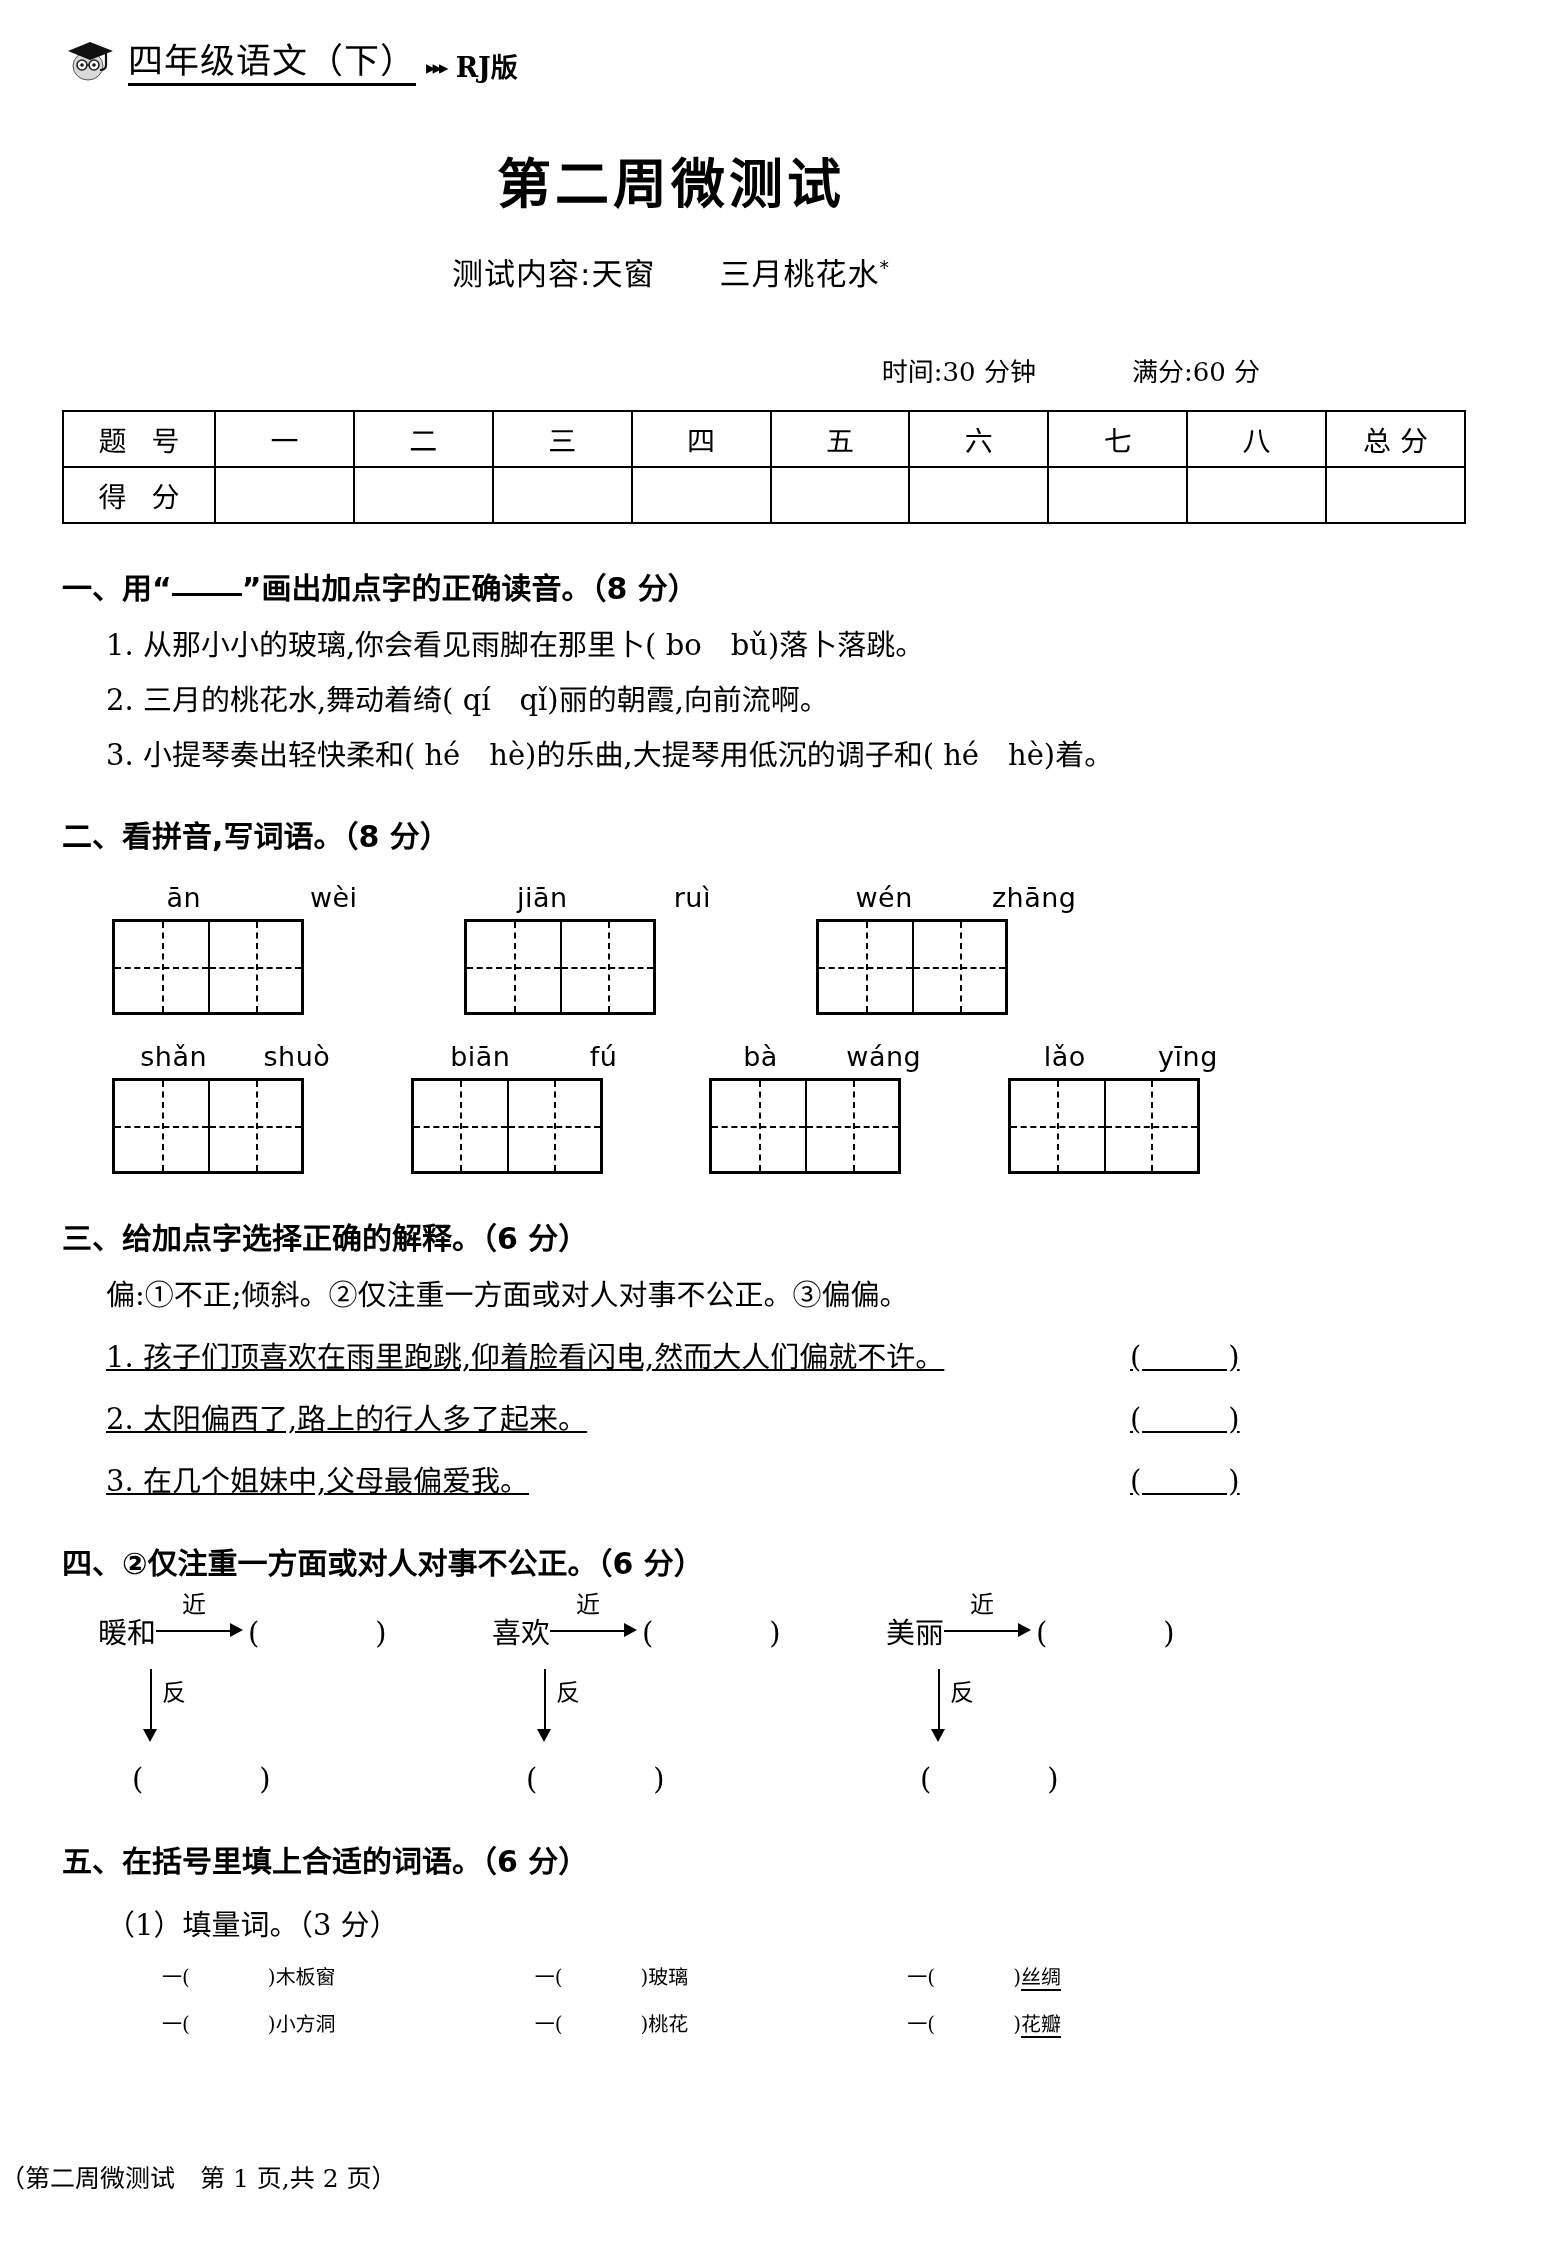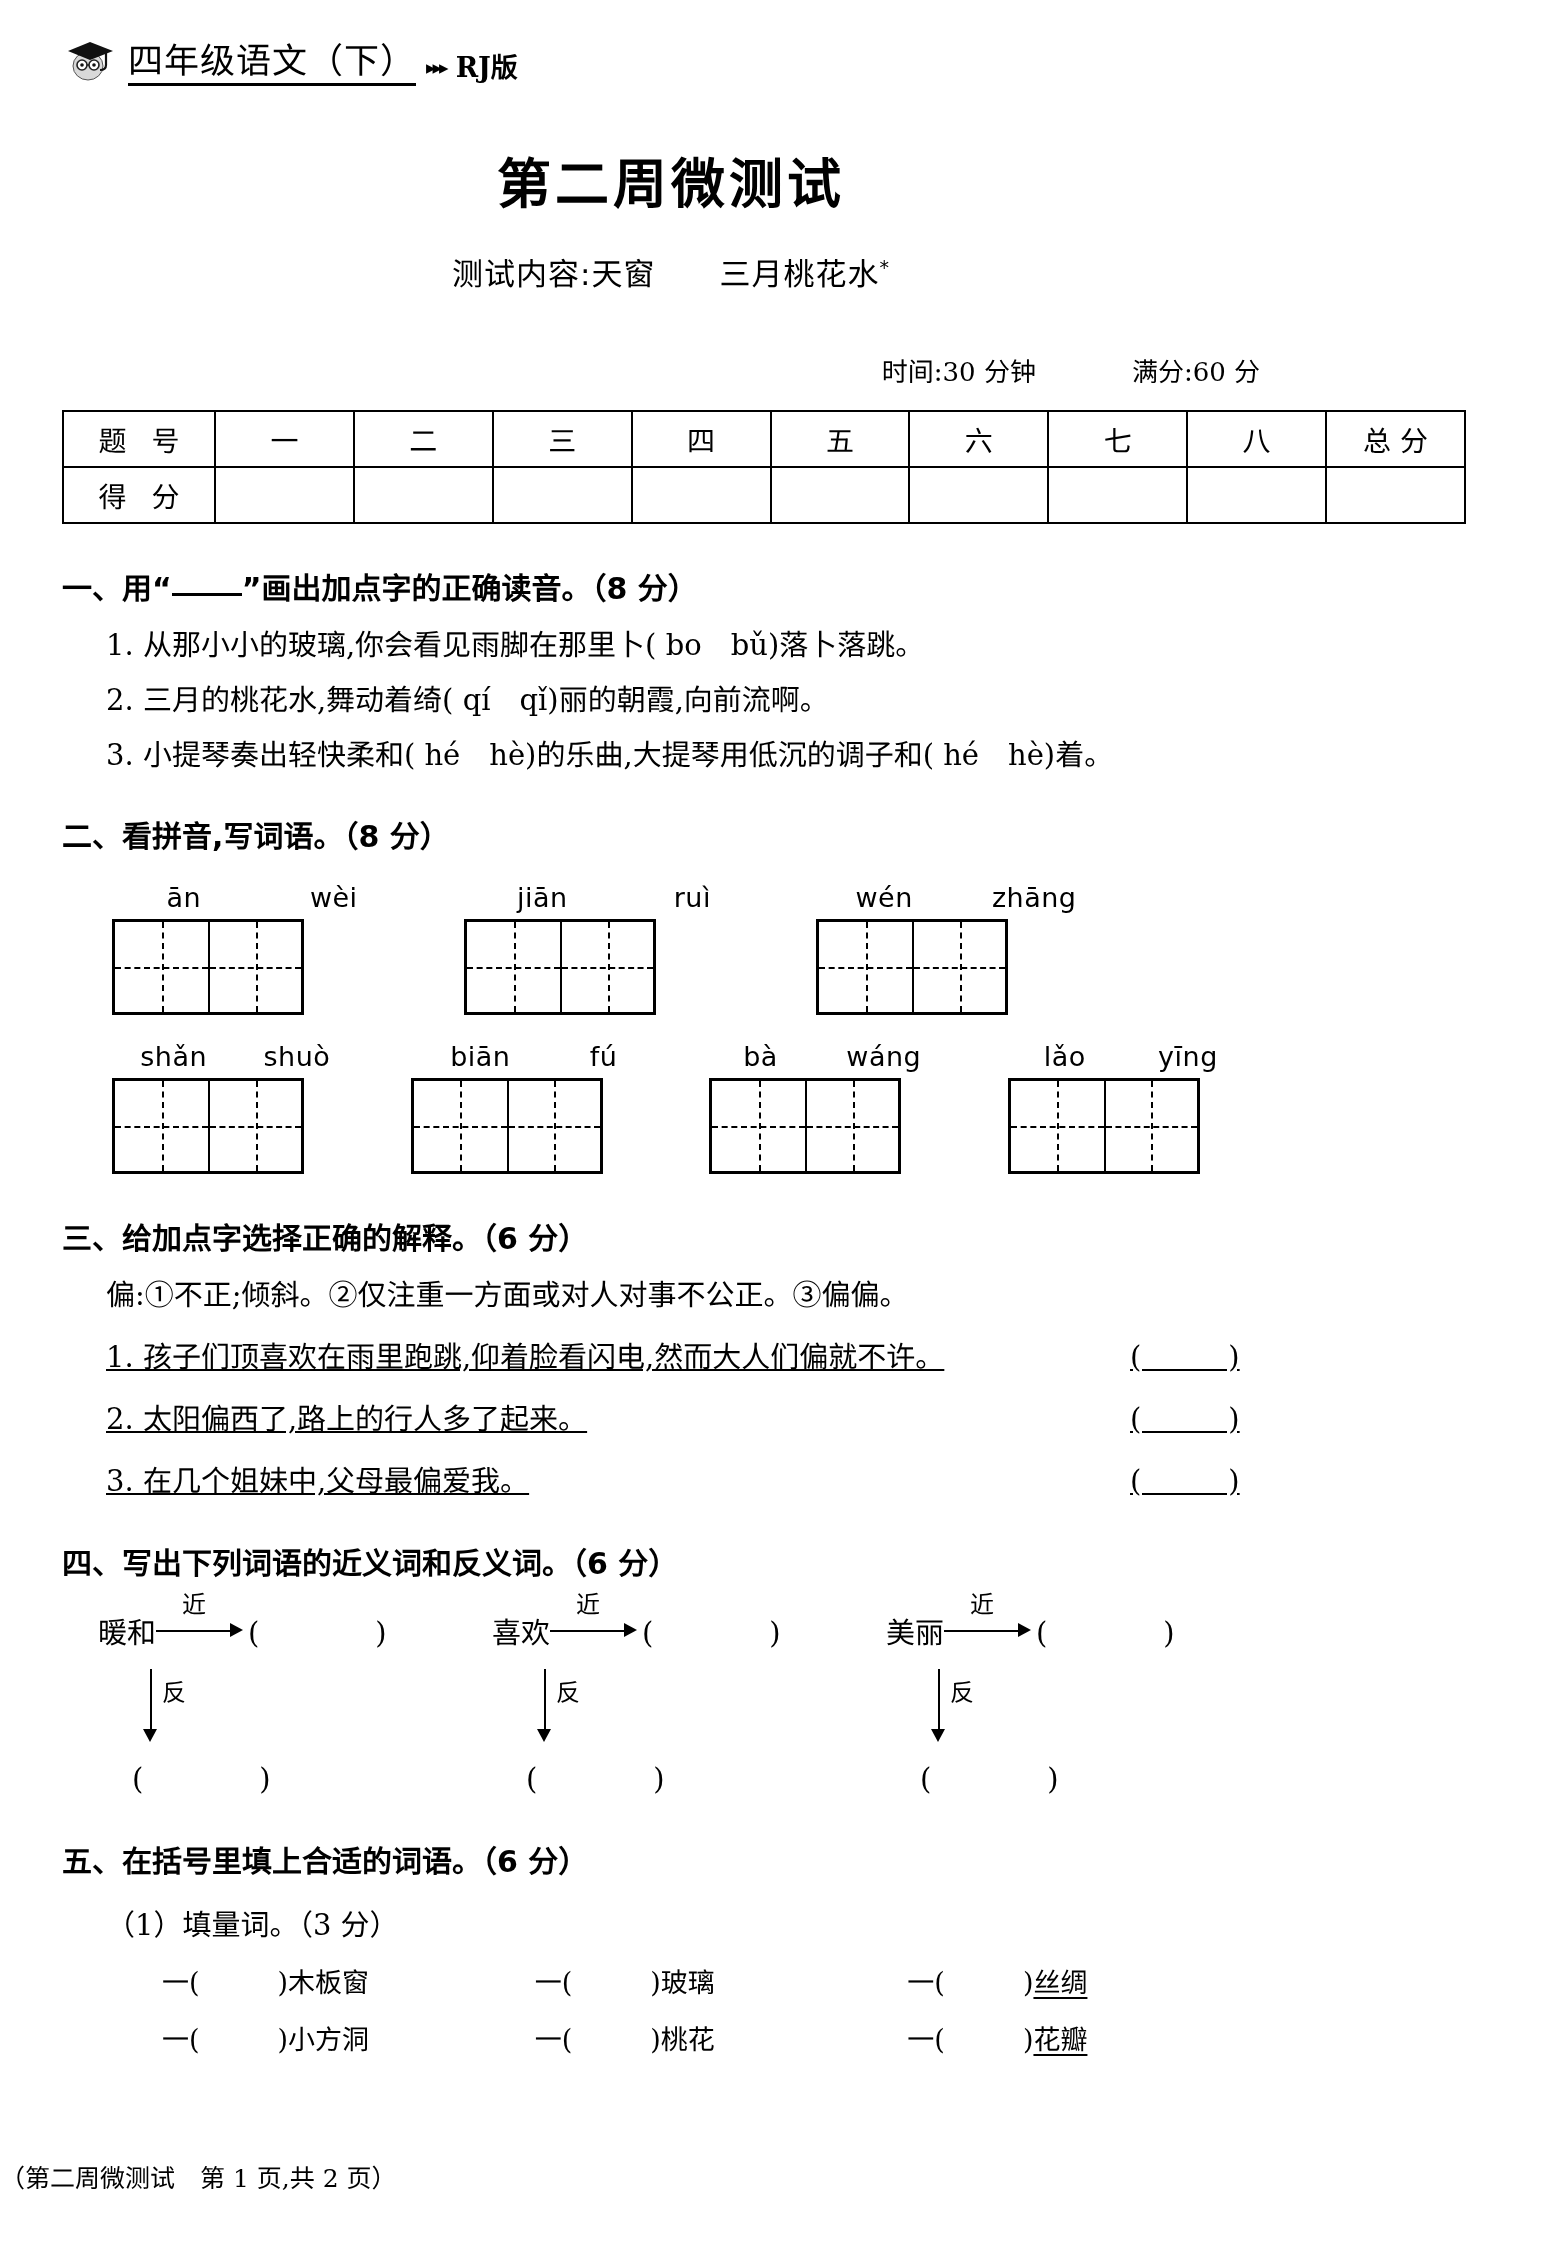--- a/index.html
+++ b/index.html
@@ -282,21 +282,21 @@
   .sub-label {
     font-size: 29px;
     margin-top: 20px;
     padding-left: 44px;
     font-family: "DejaVu Serif", "Liberation Serif", serif;
   }
   .mw-row {
     display: flex;
     margin-top: 18px;
     padding-left: 100px;
-    font-size: 27px;
+    font-size: 20px;
     font-family: "DejaVu Serif", "Liberation Serif", serif;
   }
   .mw-item { width: 470px; }
   .mw-item .blank { display: inline-block; width: 78px; }
   .mw-item .word { text-decoration: underline; text-underline-offset: 5px; }
   .mw-item .word.plain { text-decoration: none; }
 
   
   .footer {
     position: absolute;
@@ -473,21 +473,21 @@
     <span class="spacer"></span>
     <span class="paren">(　　　)</span>
   </div>
   <div class="q-line-paren">
     <span class="txt">3. 在几个姐妹中,父母最偏爱我。</span>
     <span class="spacer"></span>
     <span class="paren">(　　　)</span>
   </div>
 
   <div class="section-head">
-    <span>四、</span><span>写出下列词语的近义词和反义词。</span><span>（6 分）</span>
+    <span>四、</span><span>②仅注重一方面或对人对事不公正。</span><span>（6 分）</span>
   </div>
 
   <div class="syn-row">
     <div class="syn-block">
       <div class="syn-top">
         <span class="syn-word">暖和</span>
         <span class="arrow-wrap">
           <span class="arrow-lbl">近</span>
           <span class="arrow-line"></span>
             <span class="arrow-head"></span>

